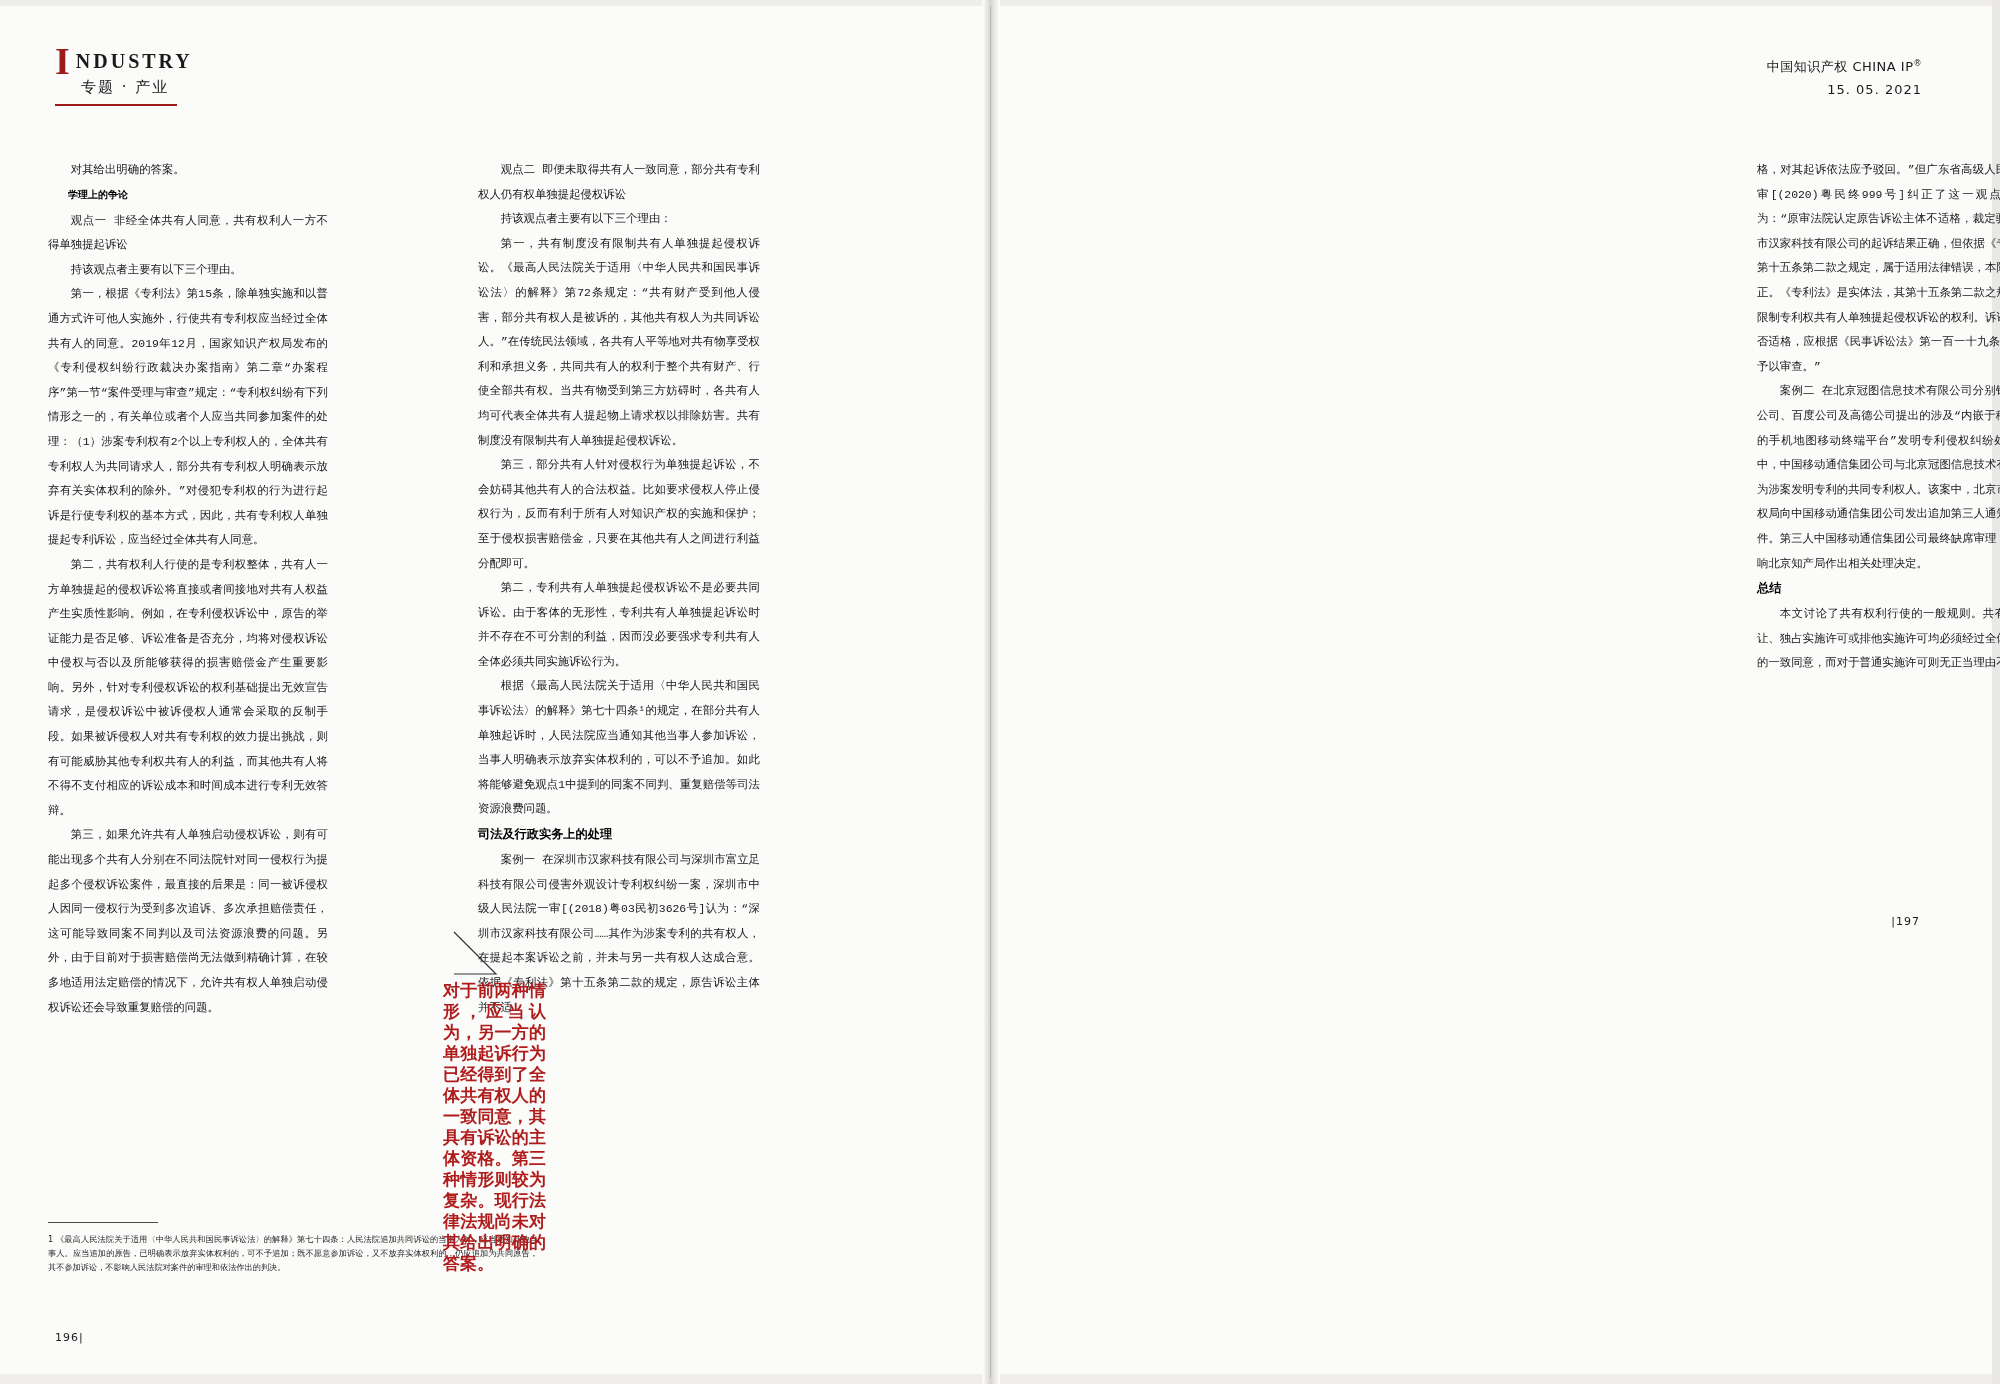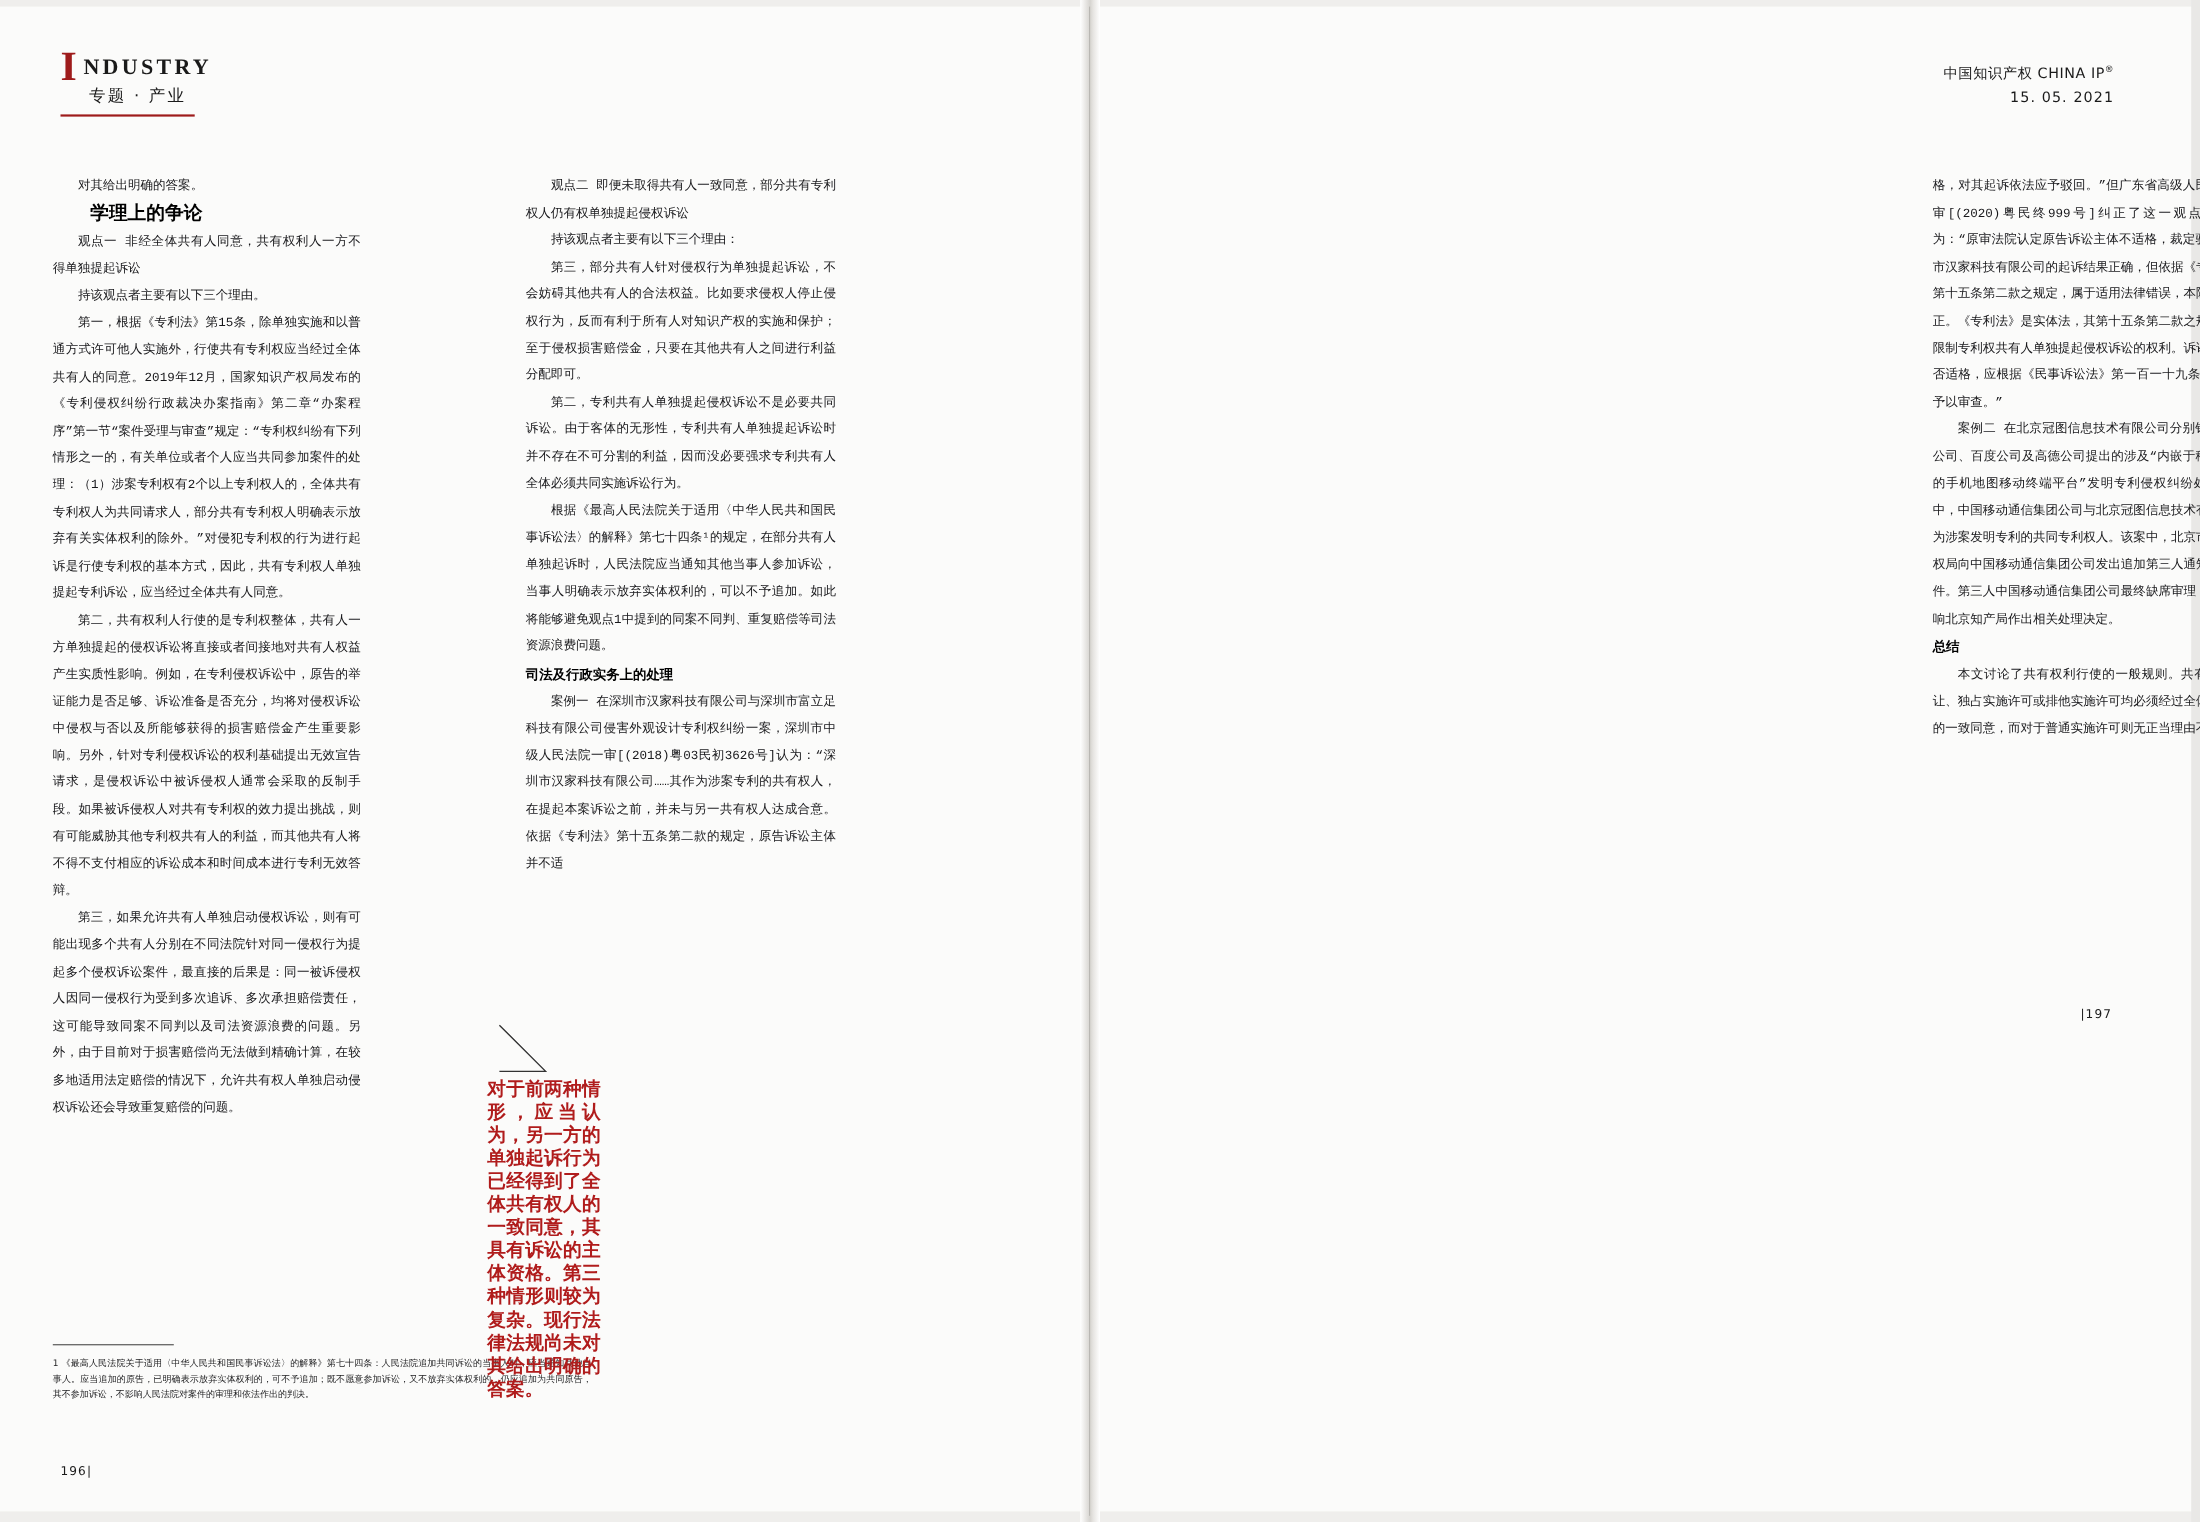--- a/index.html
+++ b/index.html
@@ -68,21 +68,21 @@
     font-family:Liberation Mono, monospace;
     font-size:11.4px;
     line-height:24.6px;
     color:#17171a;
     text-align:justify;
     text-justify:inter-ideograph;
   }
   .col p { margin:0; text-indent:2em; }
   .col p.noind { text-indent:0; }
   .col h3 {
-    margin:0; font-size:17px; font-weight:bold; text-indent:2em;
+    margin:0; font-size:10px; font-weight:bold; text-indent:2em;
     line-height:26px; color:#000;
   }
   .col h4 {
     margin:0; font-size:12.2px; font-weight:bold; text-indent:0em;
     line-height:26px; color:#000;
   }
 
   #c1 { left:48px;  top:158px; width:280px; }
   #c2 { left:478px; top:158px; width:282px; }
   #c3 { left:805px; top:158px; width:285px; }
@@ -142,20 +142,21 @@
         <h3>学理上的争论</h3>
         <p>观点一 非经全体共有人同意，共有权利人一方不得单独提起诉讼</p>
         <p>持该观点者主要有以下三个理由。</p>
         <p>第一，根据《专利法》第15条，除单独实施和以普通方式许可他人实施外，行使共有专利权应当经过全体共有人的同意。2019年12月，国家知识产权局发布的《专利侵权纠纷行政裁决办案指南》第二章“办案程序”第一节“案件受理与审查”规定：“专利权纠纷有下列情形之一的，有关单位或者个人应当共同参加案件的处理：（1）涉案专利权有2个以上专利权人的，全体共有专利权人为共同请求人，部分共有专利权人明确表示放弃有关实体权利的除外。”对侵犯专利权的行为进行起诉是行使专利权的基本方式，因此，共有专利权人单独提起专利诉讼，应当经过全体共有人同意。</p>
         <p>第二，共有权利人行使的是专利权整体，共有人一方单独提起的侵权诉讼将直接或者间接地对共有人权益产生实质性影响。例如，在专利侵权诉讼中，原告的举证能力是否足够、诉讼准备是否充分，均将对侵权诉讼中侵权与否以及所能够获得的损害赔偿金产生重要影响。另外，针对专利侵权诉讼的权利基础提出无效宣告请求，是侵权诉讼中被诉侵权人通常会采取的反制手段。如果被诉侵权人对共有专利权的效力提出挑战，则有可能威胁其他专利权共有人的利益，而其他共有人将不得不支付相应的诉讼成本和时间成本进行专利无效答辩。</p>
         <p>第三，如果允许共有人单独启动侵权诉讼，则有可能出现多个共有人分别在不同法院针对同一侵权行为提起多个侵权诉讼案件，最直接的后果是：同一被诉侵权人因同一侵权行为受到多次追诉、多次承担赔偿责任，这可能导致同案不同判以及司法资源浪费的问题。另外，由于目前对于损害赔偿尚无法做到精确计算，在较多地适用法定赔偿的情况下，允许共有权人单独启动侵权诉讼还会导致重复赔偿的问题。</p>
       </div>
     <div class="col" id="c2">
         <p>观点二 即便未取得共有人一致同意，部分共有专利权人仍有权单独提起侵权诉讼</p>
         <p>持该观点者主要有以下三个理由：</p>
+        <p>第一，共有制度没有限制共有人单独提起侵权诉讼。《最高人民法院关于适用〈中华人民共和国民事诉讼法〉的解释》第72条规定：“共有财产受到他人侵害，部分共有权人是被诉的，其他共有权人为共同诉讼人。”在传统民法领域，各共有人平等地对共有物享受权利和承担义务，共同共有人的权利于整个共有财产、行使全部共有权。当共有物受到第三方妨碍时，各共有人均可代表全体共有人提起物上请求权以排除妨害。共有制度没有限制共有人单独提起侵权诉讼。</p>
         <p>第三，部分共有人针对侵权行为单独提起诉讼，不会妨碍其他共有人的合法权益。比如要求侵权人停止侵权行为，反而有利于所有人对知识产权的实施和保护；至于侵权损害赔偿金，只要在其他共有人之间进行利益分配即可。</p>
         <p>第二，专利共有人单独提起侵权诉讼不是必要共同诉讼。由于客体的无形性，专利共有人单独提起诉讼时并不存在不可分割的利益，因而没必要强求专利共有人全体必须共同实施诉讼行为。</p>
         <p>根据《最高人民法院关于适用〈中华人民共和国民事诉讼法〉的解释》第七十四条¹的规定，在部分共有人单独起诉时，人民法院应当通知其他当事人参加诉讼，当事人明确表示放弃实体权利的，可以不予追加。如此将能够避免观点1中提到的同案不同判、重复赔偿等司法资源浪费问题。</p>
         <h4>司法及行政实务上的处理</h4>
         <p>案例一 在深圳市汉家科技有限公司与深圳市富立足科技有限公司侵害外观设计专利权纠纷一案，深圳市中级人民法院一审[(2018)粤03民初3626号]认为：“深圳市汉家科技有限公司……其作为涉案专利的共有权人，在提起本案诉讼之前，并未与另一共有权人达成合意。依据《专利法》第十五条第二款的规定，原告诉讼主体并不适</p>
       </div>
 
     <div class="fn-rule" id="fn-left-rule"></div>
     <div class="fn" id="fn-left">1 《最高人民法院关于适用〈中华人民共和国民事诉讼法〉的解释》第七十四条：人民法院追加共同诉讼的当事人时，应当通知其他当事人。应当追加的原告，已明确表示放弃实体权利的，可不予追加；既不愿意参加诉讼，又不放弃实体权利的，仍应追加为共同原告，其不参加诉讼，不影响人民法院对案件的审理和依法作出的判决。</div>
 

